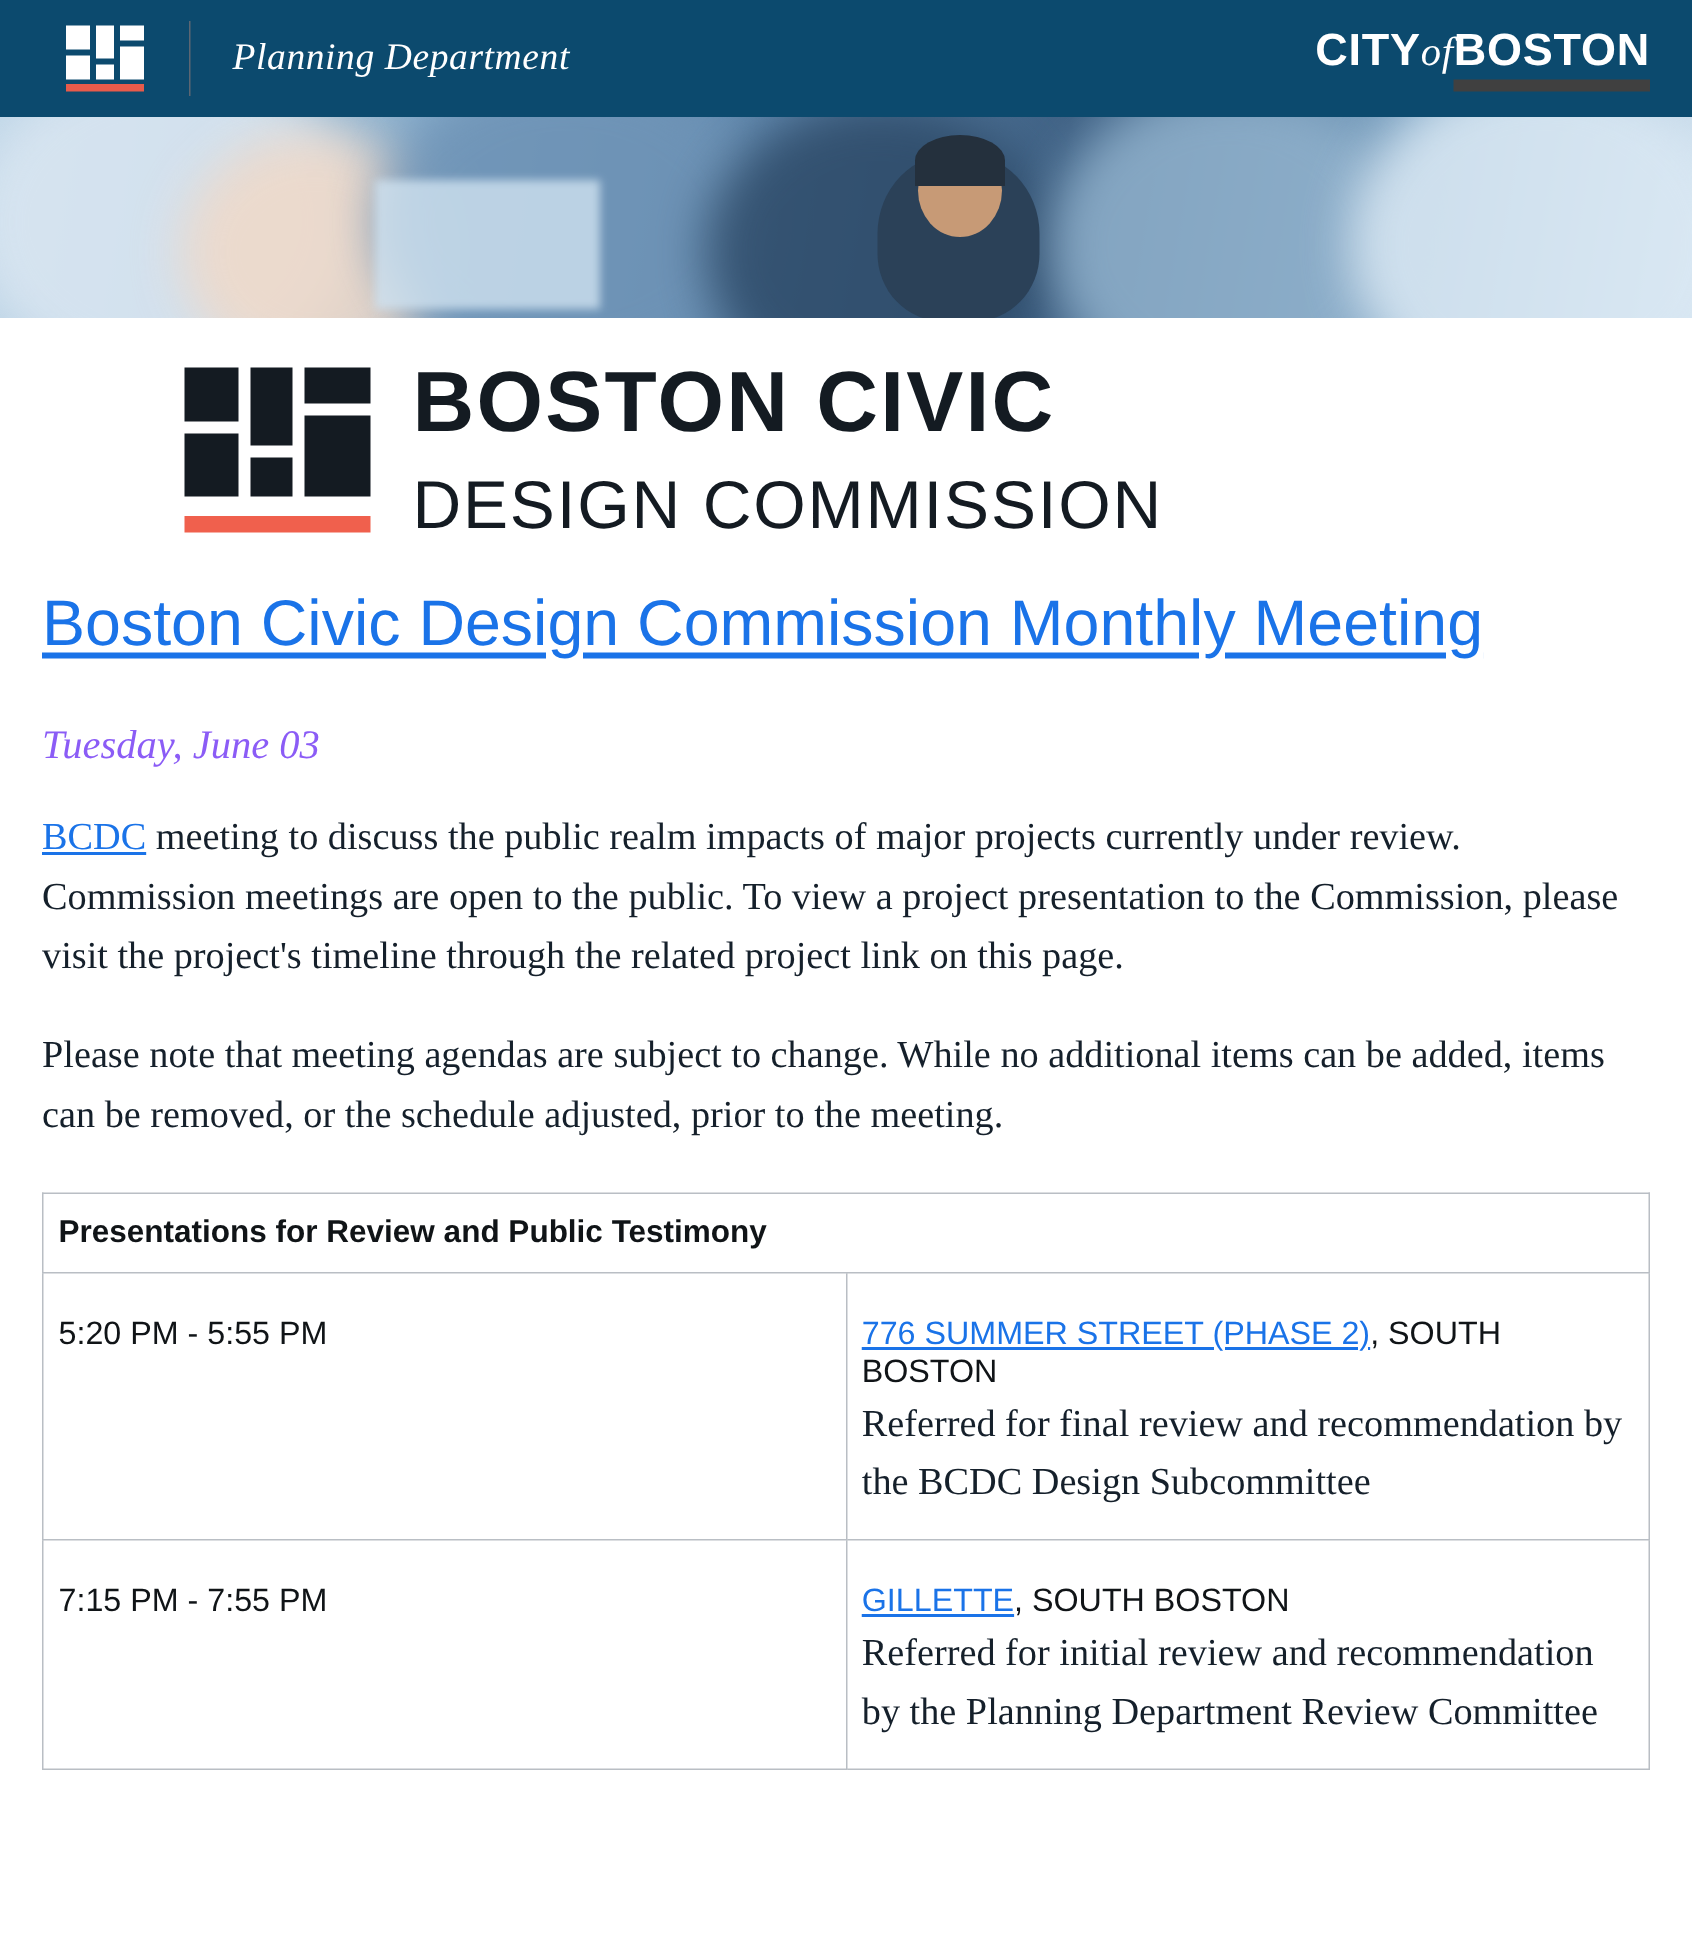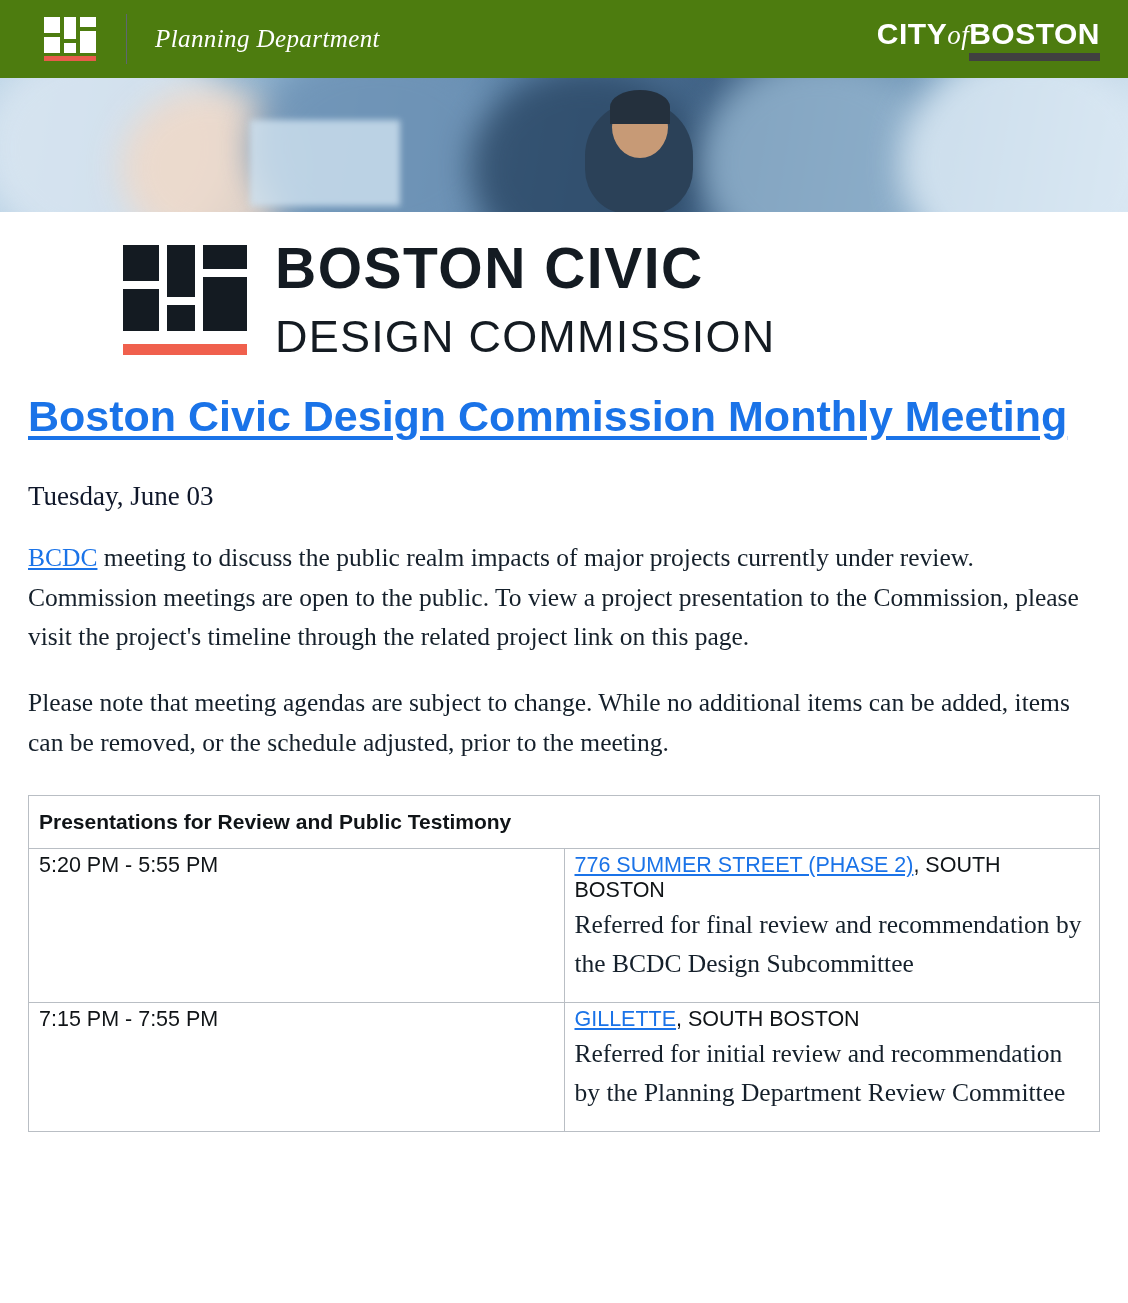--- a/index.html
+++ b/index.html
@@ -12,21 +12,21 @@
     height: 1303px;
     overflow: hidden;
     font-family: "Liberation Serif", serif;
     color: #1a1a1a;
   }
 
   
   .topbar {
     position: relative;
     height: 78px;
-    background: #4d7c0f;
+    background: #0c4a6e;
     display: flex;
     align-items: center;
     padding: 0 28px 0 44px;
     box-sizing: border-box;
   }
   .bpda-mark {
     width: 52px;
     height: 44px;
     position: relative;
     flex: 0 0 auto;
@@ -183,36 +183,37 @@
     font-size: 45px;
     letter-spacing: 1.2px;
     color: #141b22;
     white-space: nowrap;
     margin-top: 22px;
   }
 
   h1.page-title {
     font-family: "Liberation Sans", sans-serif;
     font-size: 43px;
-    font-weight: bold;
+    font-weight: normal;
     line-height: 1.42;
     color: #1a73e8;
     margin: 28px 0 0 0;
   }
   h1.page-title a {
     color: #1a73e8;
     text-decoration: underline;
     text-underline-offset: 5px;
   }
 
   .meeting-date {
     font-family: "Liberation Serif", serif;
+    font-style: italic;
     font-size: 27px;
     margin-top: 34px;
-    color: #0f172a;
+    color: #8b5cf6;
   }
 
   p.body-text {
     font-family: "Liberation Serif", serif;
     font-size: 25.5px;
     line-height: 1.56;
     margin: 26px 0 0 0;
     color: #15202b;
   }
   a.inline-link {
@@ -224,21 +225,21 @@
   table.agenda {
     width: 100%;
     border-collapse: collapse;
     margin-top: 32px;
     table-layout: fixed;
   }
   table.agenda th,
   table.agenda td {
     border: 1px solid #b9bec4;
     vertical-align: top;
-    padding: 4px 14px 18px 10px;
+    padding: 28px 14px 18px 10px;
   }
   table.agenda th.section-head {
     text-align: left;
     font-family: "Liberation Sans", sans-serif;
     font-weight: bold;
     font-size: 21px;
     padding: 14px 10px 14px 10px;
     color: #101417;
   }
   td.time-cell {

